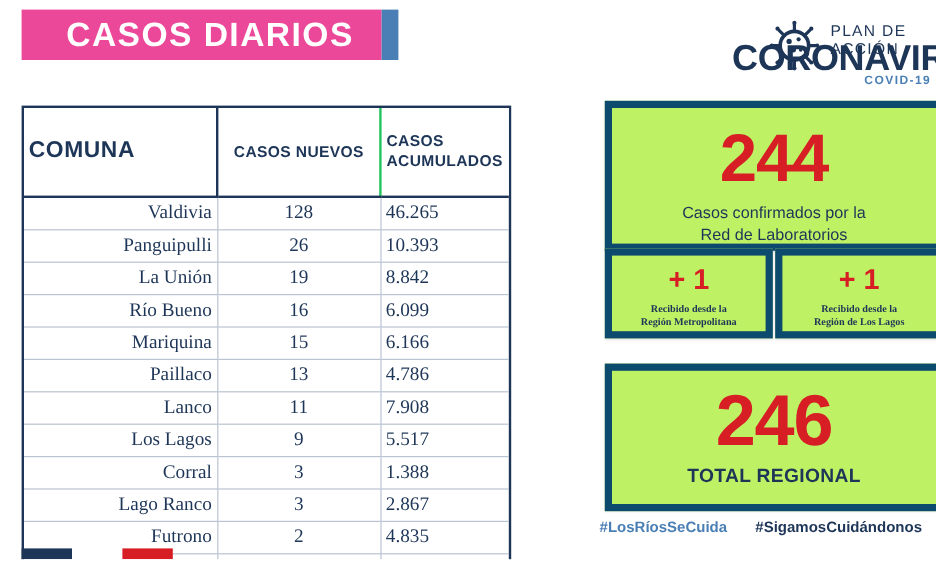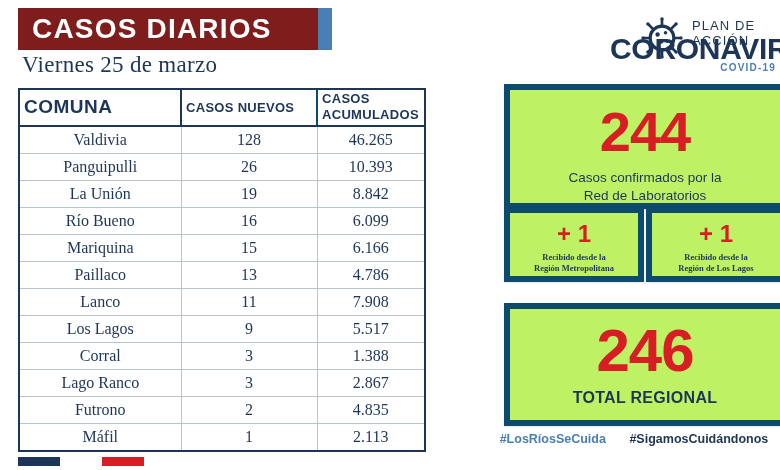--- a/index.html
+++ b/index.html
@@ -23,23 +23,24 @@
     width: 440px;
     height: 470px;
   }
 
   .title-bar {
     position: absolute;
     left: 18px;
     top: 8px;
     width: 300px;
     height: 42px;
-    background: #7f1d1d;
+    background: #ec4899;
     display: flex;
     align-items: center;
+    justify-content: center;
   }
   .title-bar .title-text {
     color: #ffffff;
     font-size: 28px;
     font-weight: bold;
     letter-spacing: 1.2px;
     padding-left: 14px;
     font-family: "Liberation Sans", sans-serif;
   }
   .title-accent {
@@ -72,65 +73,65 @@
   }
   table.data {
     border-collapse: collapse;
     width: 100%;
   }
   table.data th {
     background: #ffffff;
     color: #1d3557;
     font-weight: bold;
     border-bottom: 2px solid #1d3557;
-    padding: 1px 4px;
+    padding: 20px 4px;
     vertical-align: middle;
   }
   th.th-comuna {
     font-size: 19px;
     text-align: left;
     padding-left: 12px;
     width: 152px;
     border-right: 2px solid #1d3557;
     letter-spacing: 0.5px;
   }
   th.th-nuevos {
     font-size: 13px;
-    text-align: left;
+    text-align: center;
     width: 126px;
-    border-right: 2px solid #0c4a6e;
+    border-right: 2px solid #22c55e;
     letter-spacing: 0.3px;
   }
   th.th-acum {
     font-size: 13px;
     text-align: left;
     letter-spacing: 0.3px;
     line-height: 1.25;
   }
   table.data td {
     border-bottom: 1px solid #b9c4d2;
     padding: 4px 4px;
     font-size: 16px;
     color: #1d3557;
     font-family: "Liberation Serif", serif;
   }
   table.data tr:last-child td {
     border-bottom: none;
   }
   td.c-comuna {
-    text-align: center;
+    text-align: right;
     padding-left: 12px;
     border-right: 1px solid #b9c4d2;
   }
   td.c-num {
     text-align: center;
     border-right: 1px solid #b9c4d2;
   }
   td.c-acum {
-    text-align: center;
+    text-align: left;
   }
 
   
   .flag-strip {
     position: absolute;
     left: 18px;
     bottom: 4px;
     width: 126px;
     height: 9px;
     display: flex;
@@ -285,21 +286,20 @@
 </head>
 <body>
 
 <div class="left-panel">
 
   <div class="title-bar">
     <span class="title-text">CASOS DIARIOS</span>
   </div>
   <div class="title-accent"></div>
 
-  <div class="subtitle">Viernes 25 de marzo</div>
 
   <div class="table-wrap">
     <table class="data">
       <thead>
         <tr>
           <th class="th-comuna">COMUNA</th>
           <th class="th-nuevos">CASOS NUEVOS</th>
           <th class="th-acum">CASOS<br>ACUMULADOS</th>
         </tr>
       </thead>

